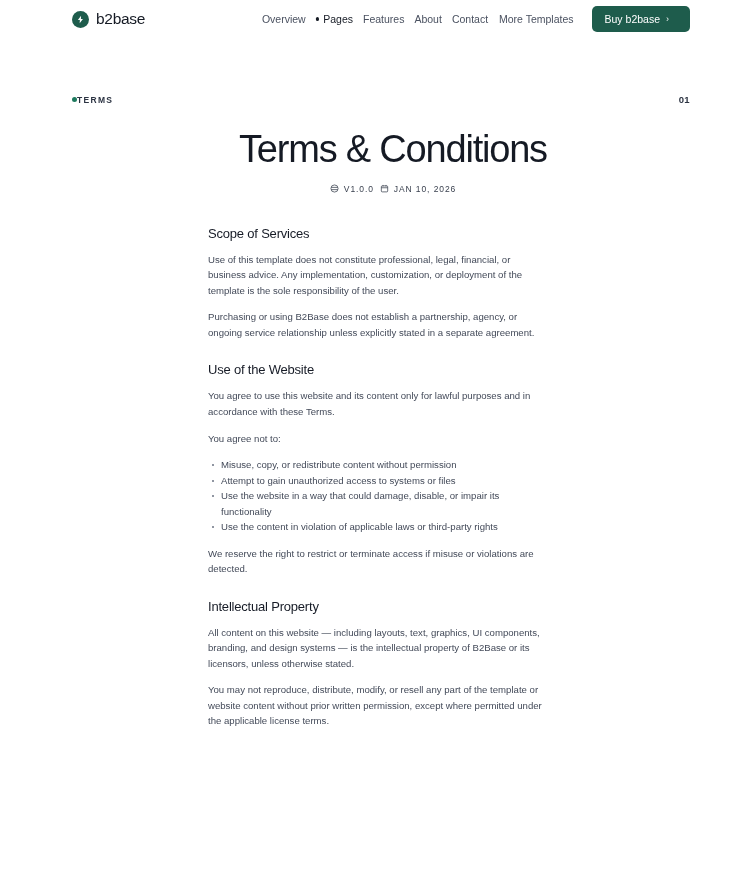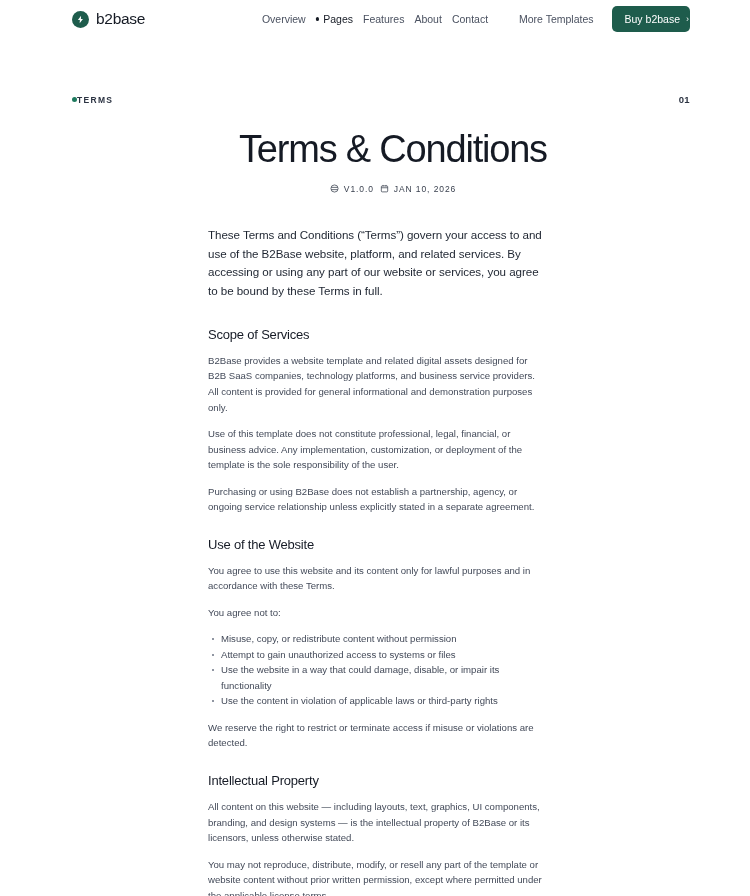--- a/index.html
+++ b/index.html
@@ -88,21 +88,21 @@
     color: #4a5160;
     text-decoration: none;
     white-space: nowrap;
   }
   .cta-button {
     background: #1e5c4c;
     color: #ffffff;
     font-size: 10.5px;
     border: none;
     border-radius: 5px;
-    padding: 7px 1px 7px 13px;
+    padding: 7px 21px 7px 13px;
     display: flex;
     align-items: center;
     gap: 6px;
     cursor: pointer;
     font-family: inherit;
     white-space: nowrap;
   }
   .cta-chevron { font-size: 9px; line-height: 1; opacity: .95; }
 
   
@@ -284,25 +284,23 @@
           <line x1="16" y1="2.5" x2="16" y2="6.5"></line>
         </svg>
       </span>
       <span>JAN 10, 2026</span>
     </div>
   </div>
 </section>
 
 <article class="article">
 
-  <p class="lead">These Terms and Conditions (“Terms”) govern your access to and use of the B2Base website, platform, and related services. By accessing or using any part of our website or services, you agree to be bound by these Terms in full.</p>
 
   <section class="section">
     <h2 class="section-title">Scope of Services</h2>
-    <p class="para">B2Base provides a website template and related digital assets designed for B2B SaaS companies, technology platforms, and business service providers. All content is provided for general informational and demonstration purposes only.</p>
     <p class="para">Use of this template does not constitute professional, legal, financial, or business advice. Any implementation, customization, or deployment of the template is the sole responsibility of the user.</p>
     <p class="para">Purchasing or using B2Base does not establish a partnership, agency, or ongoing service relationship unless explicitly stated in a separate agreement.</p>
   </section>
 
   <section class="section">
     <h2 class="section-title">Use of the Website</h2>
     <p class="para">You agree to use this website and its content only for lawful purposes and in accordance with these Terms.</p>
     <p class="para">You agree not to:</p>
     <ul class="bullets">
       <li>Misuse, copy, or redistribute content without permission</li>

